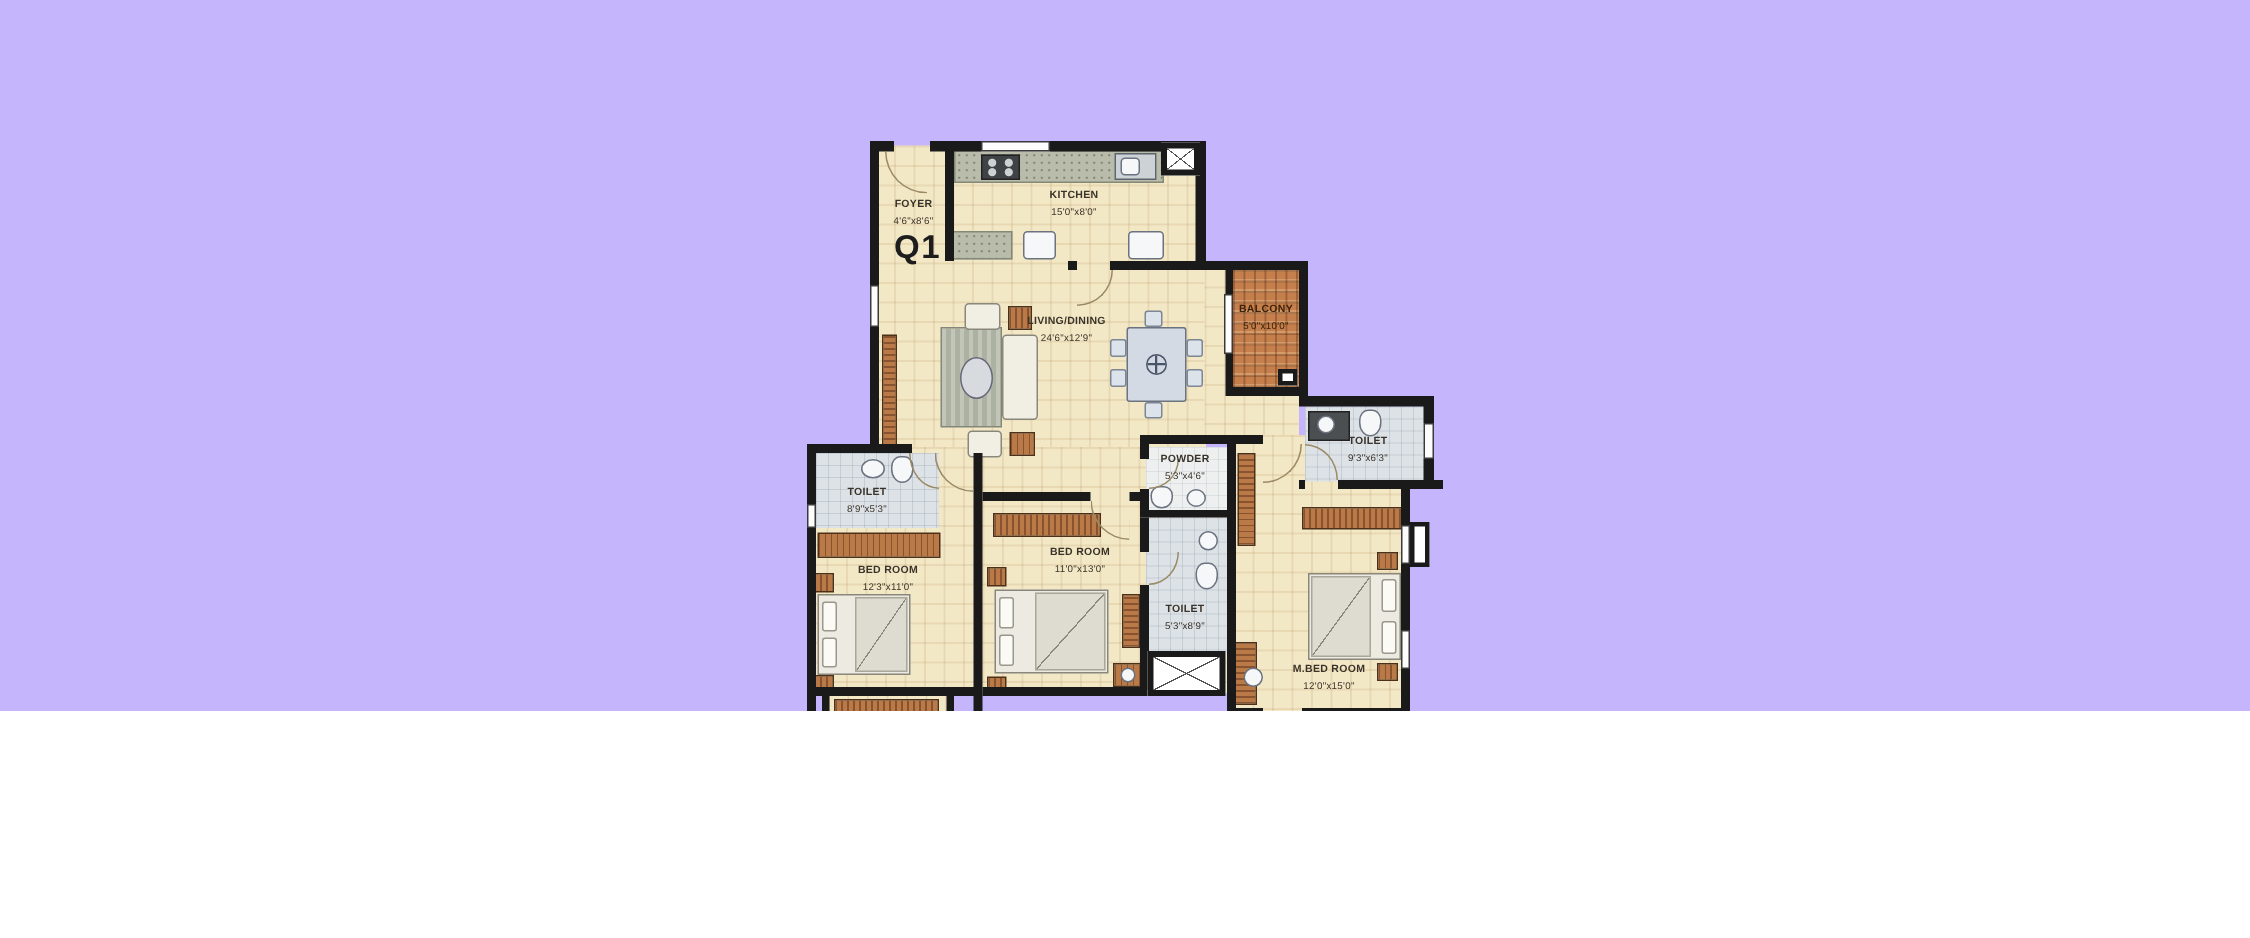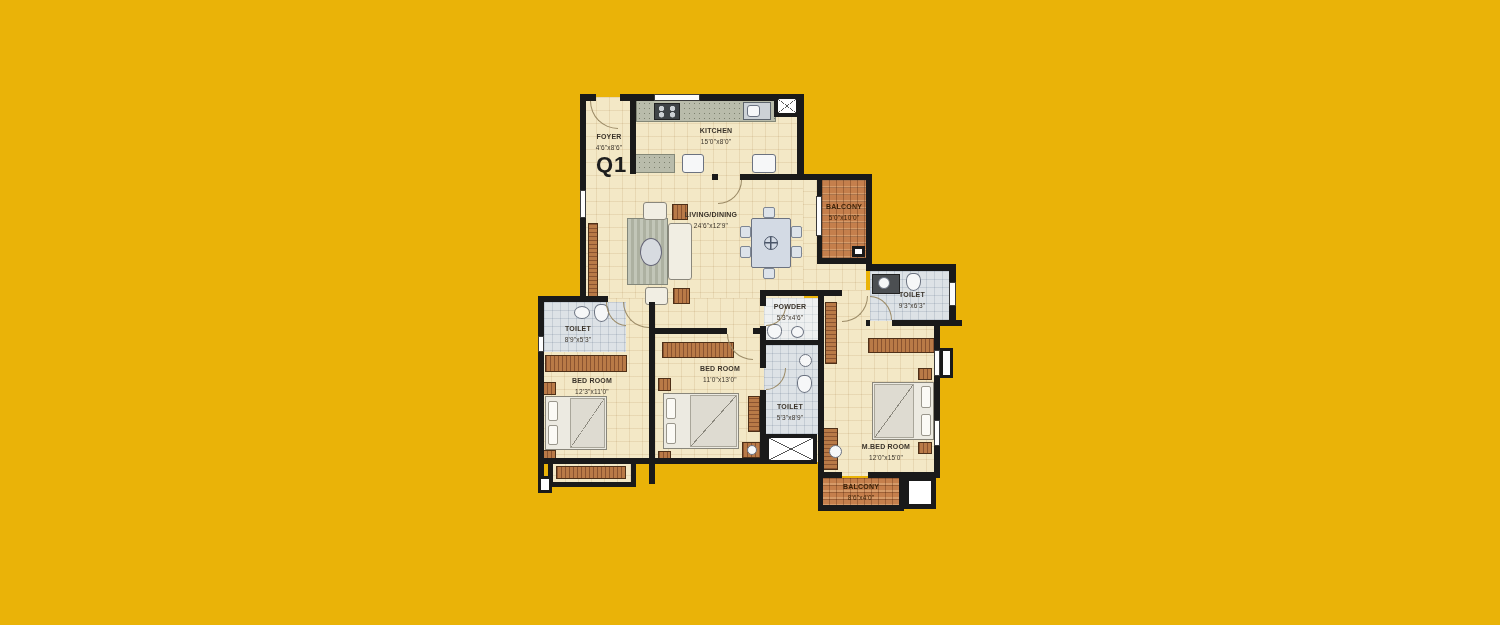--- a/index.html
+++ b/index.html
@@ -1,16 +1,16 @@
 <!DOCTYPE html>
 <html style="--wall: #1a1a1a; --floor: #f3e8c6; --tile-balcony: #c57f4c; --toilet-floor: #dde2e6; --counter: #b9bcab; --label-text: #3a332a; --background: #ffffff;"><head>
 <meta charset="utf-8">
 <style>
   html,body{margin:0;padding:0;background:#fff}
-  #stage{position:relative;width:1500px;height:625px;background:#eab308;overflow:hidden;font-family:"Liberation Sans",sans-serif}
+  #stage{position:relative;width:1500px;height:474px;background:#c4b5fd;overflow:hidden;font-family:"Liberation Sans",sans-serif}
   #plan{position:absolute;left:530px;top:90px;width:445px;height:432px}
   .abs{position:absolute}
   .wall{position:absolute;background:var(--wall,#1a1a1a)}
   .floor{position:absolute;background-color:var(--floor,#f3e8c6);
     background-image:linear-gradient(rgba(160,120,60,.14) 1px,transparent 1px),linear-gradient(90deg,rgba(160,120,60,.14) 1px,transparent 1px);
     background-size:13px 13px}
   .tfloor{position:absolute;background-color:var(--toilet-floor,#dde2e6);
     background-image:linear-gradient(rgba(90,110,130,.18) 1px,transparent 1px),linear-gradient(90deg,rgba(90,110,130,.18) 1px,transparent 1px);
     background-size:8px 8px}
   .pfloor{position:absolute;background-color:#eef0f0;

